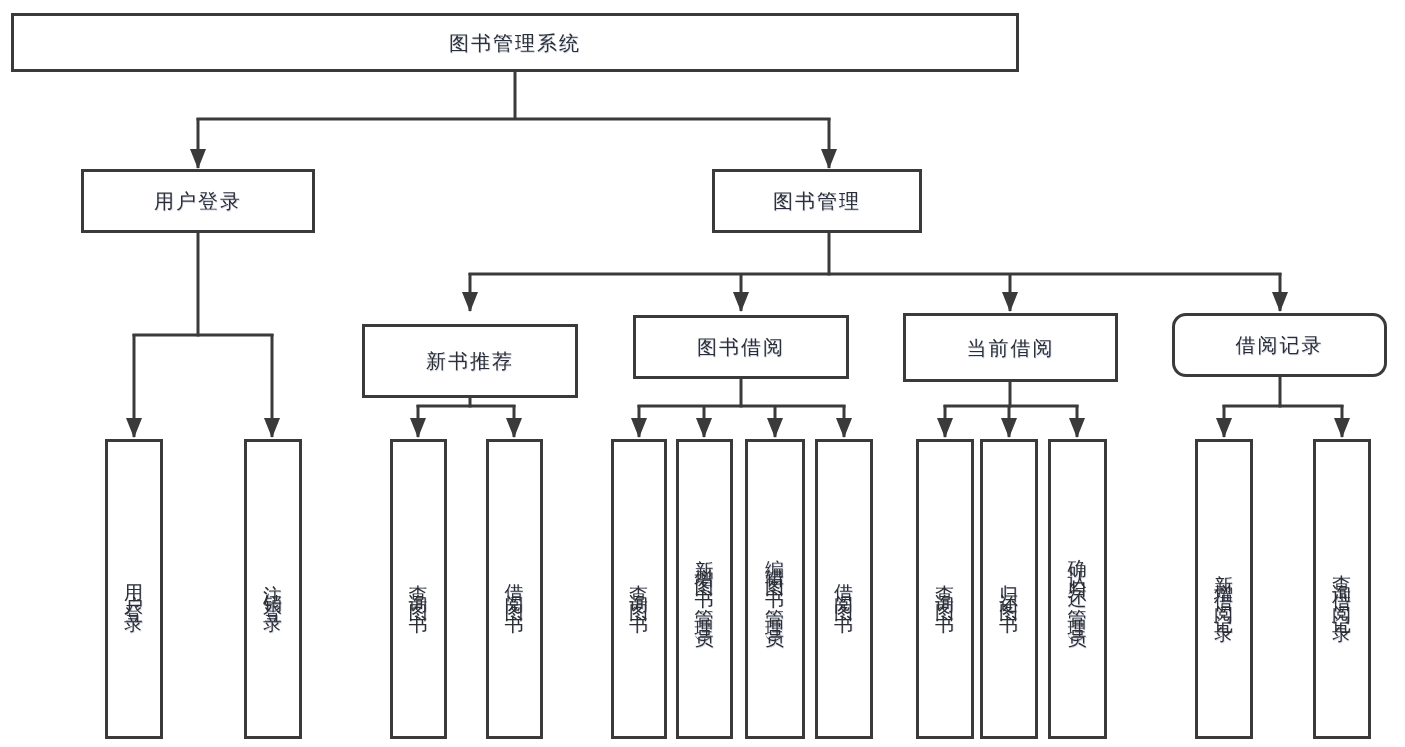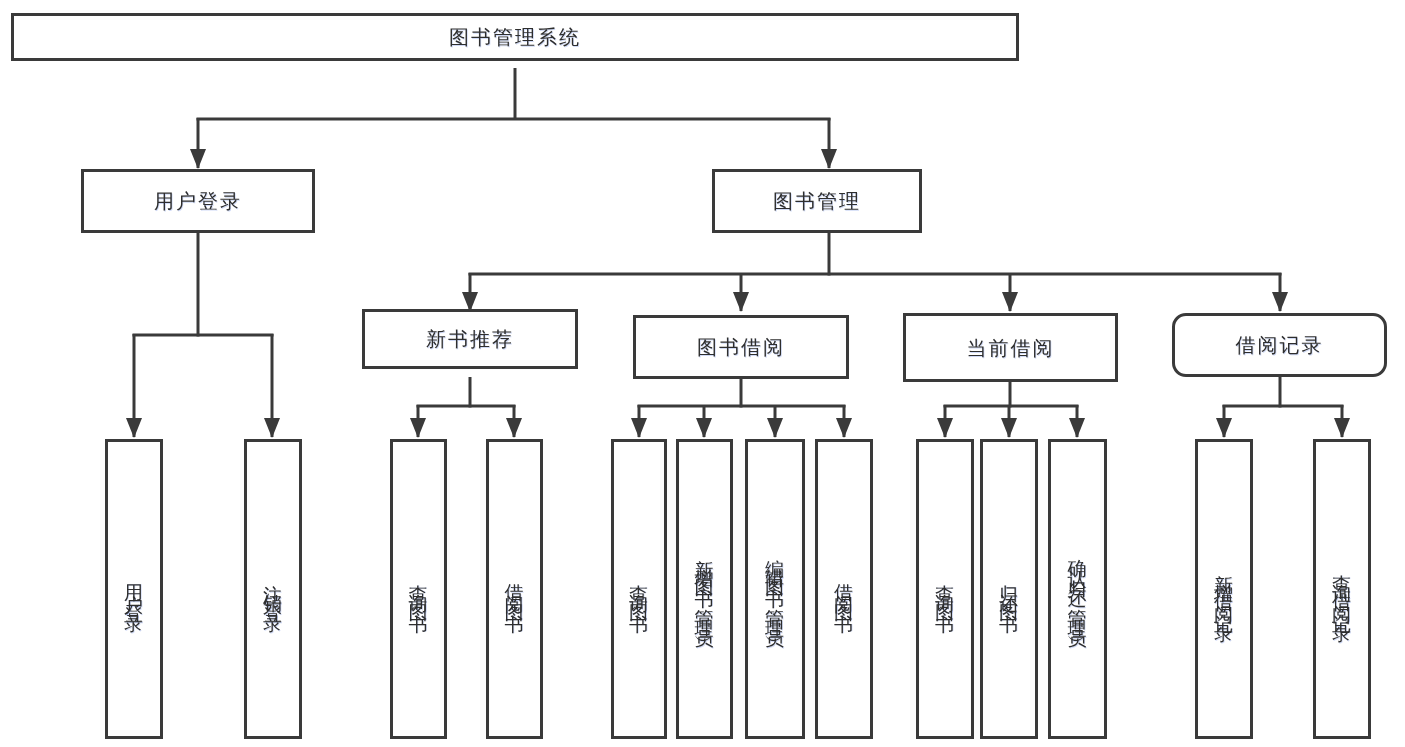--- a/index.html
+++ b/index.html
@@ -99,26 +99,26 @@
       <path d="M1009,405 V437" marker-end="url(#arrowDown)"></path>
       <path d="M1077,405 V437" marker-end="url(#arrowDown)"></path>
 
       <path d="M1280,377 V407.5"></path>
       <path d="M1222.5,406 H1343.5"></path>
       <path d="M1224,405 V437" marker-end="url(#arrowDown)"></path>
       <path d="M1342,405 V437" marker-end="url(#arrowDown)"></path>
     </g>
   </svg>
 
-  <div class="node" style="left:11px; top:13px; width:1008px; height:48px;">图书管理系统</div>
+  <div class="node" style="left:11px; top:13px; width:1008px; height:59px;">图书管理系统</div>
 
   <div class="node" style="left:81px; top:169px; width:234px; height:64px;">用户登录</div>
   <div class="node" style="left:712px; top:169px; width:210px; height:64px;">图书管理</div>
 
-  <div class="node" style="left:362px; top:309px; width:216px; height:60px;">新书推荐</div>
+  <div class="node" style="left:362px; top:324px; width:216px; height:74px;">新书推荐</div>
   <div class="node" style="left:633px; top:315px; width:216px; height:64px;">图书借阅</div>
   <div class="node" style="left:903px; top:313px; width:215px; height:69px;">当前借阅</div>
   <div class="node" style="left:1172px; top:313px; width:215px; height:64px;border-radius:14px;">借阅记录</div>
 
   <div class="node vnode" style="left:105px; top:439px; width:58px; height:300px;">用户登录</div>
   <div class="node vnode" style="left:244px; top:439px; width:58px; height:300px;">注销登录</div>
 
   <div class="node vnode" style="left:390px; top:439px; width:57px; height:300px;">查询图书</div>
   <div class="node vnode" style="left:486px; top:439px; width:57px; height:300px;">借阅图书</div>
 

